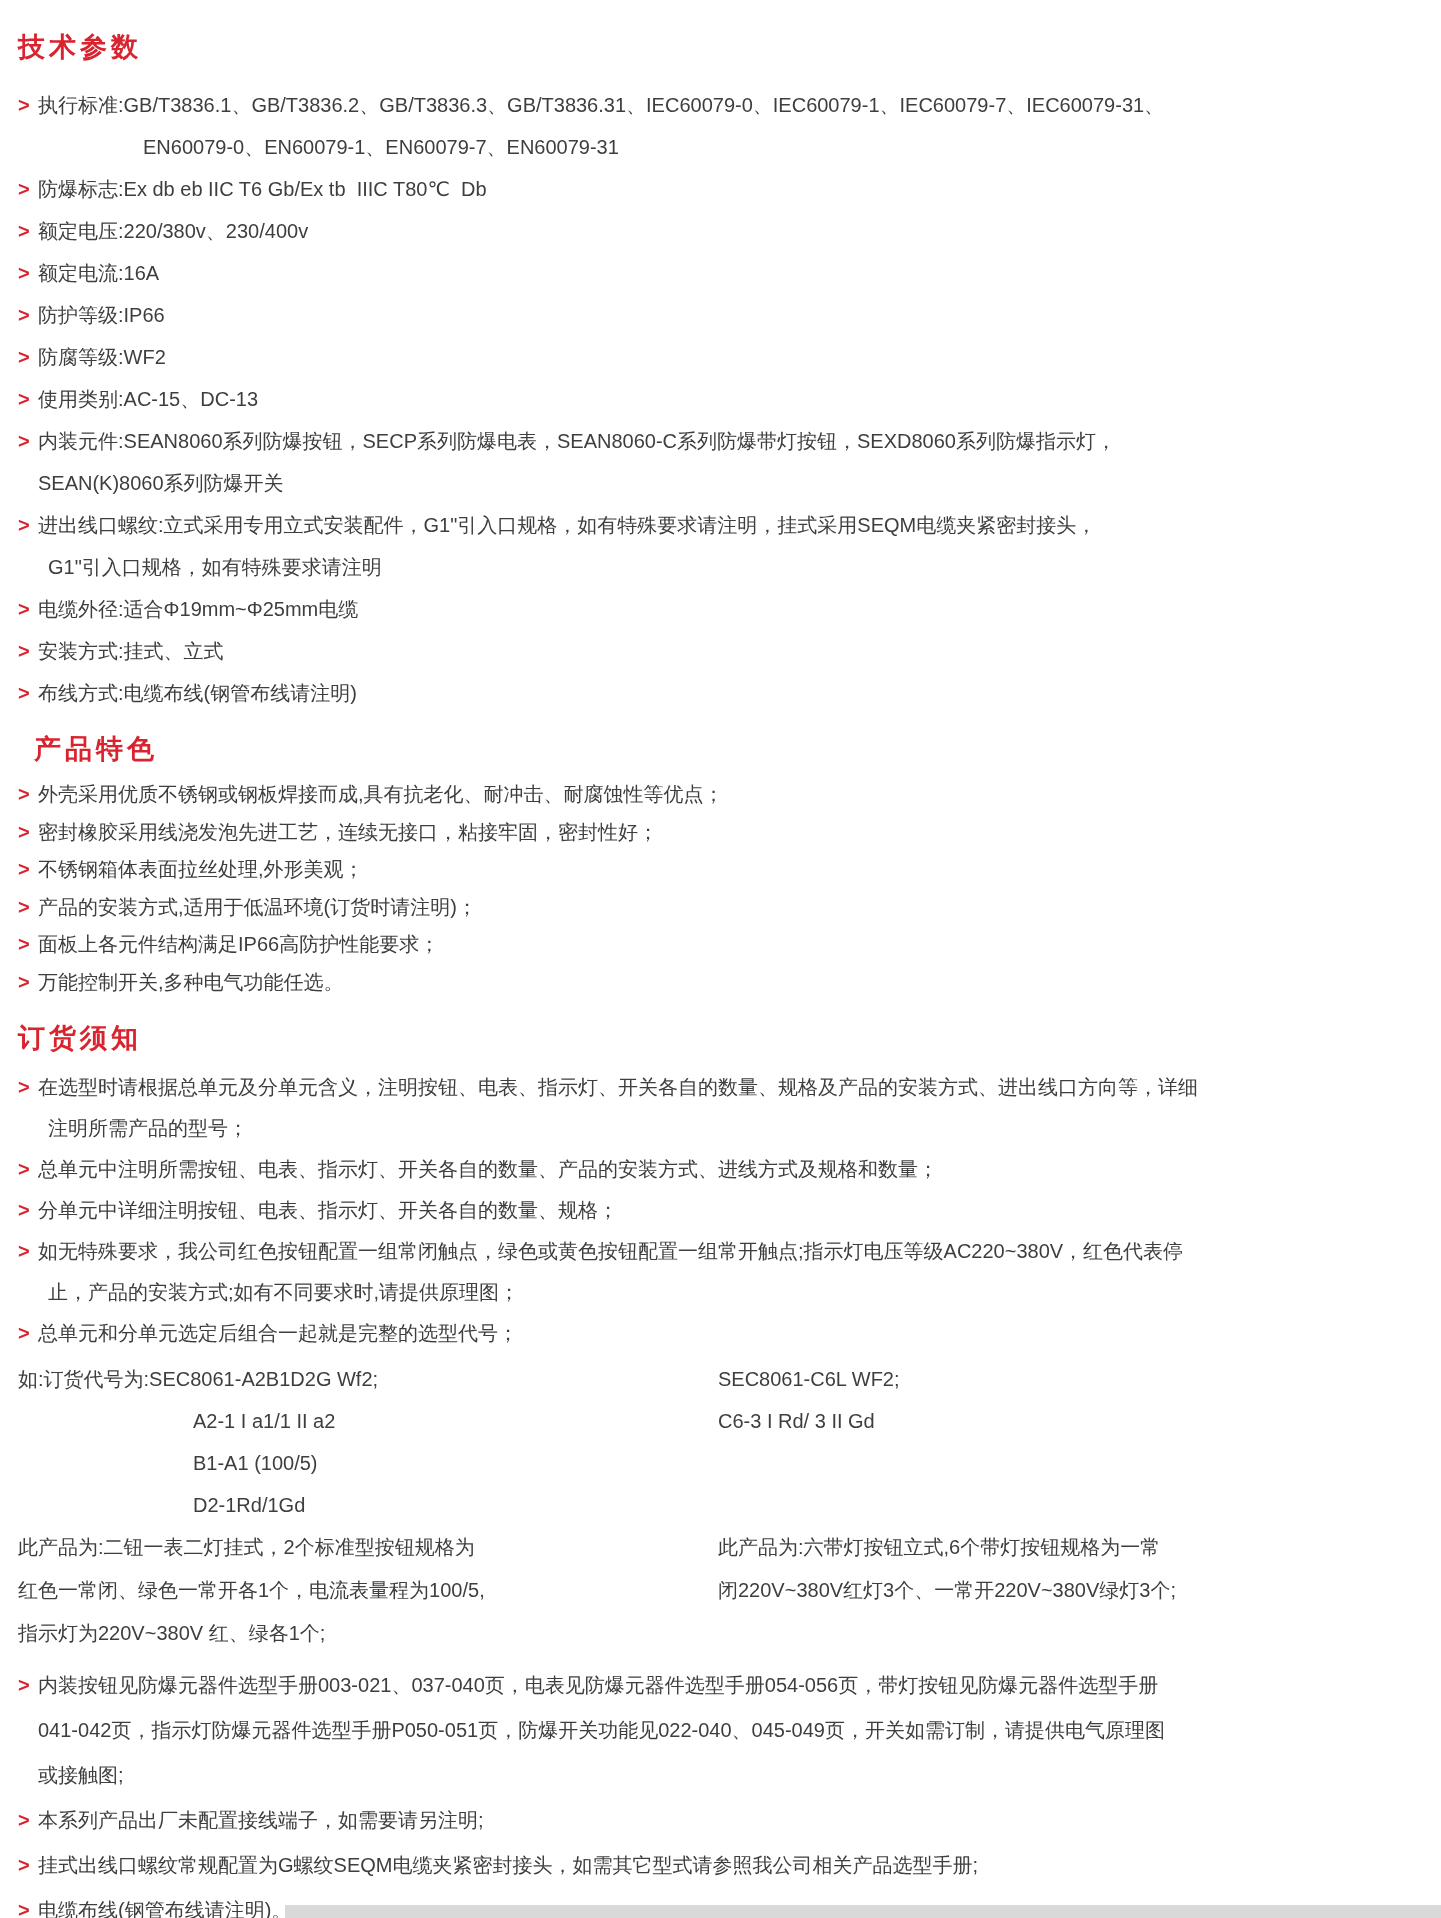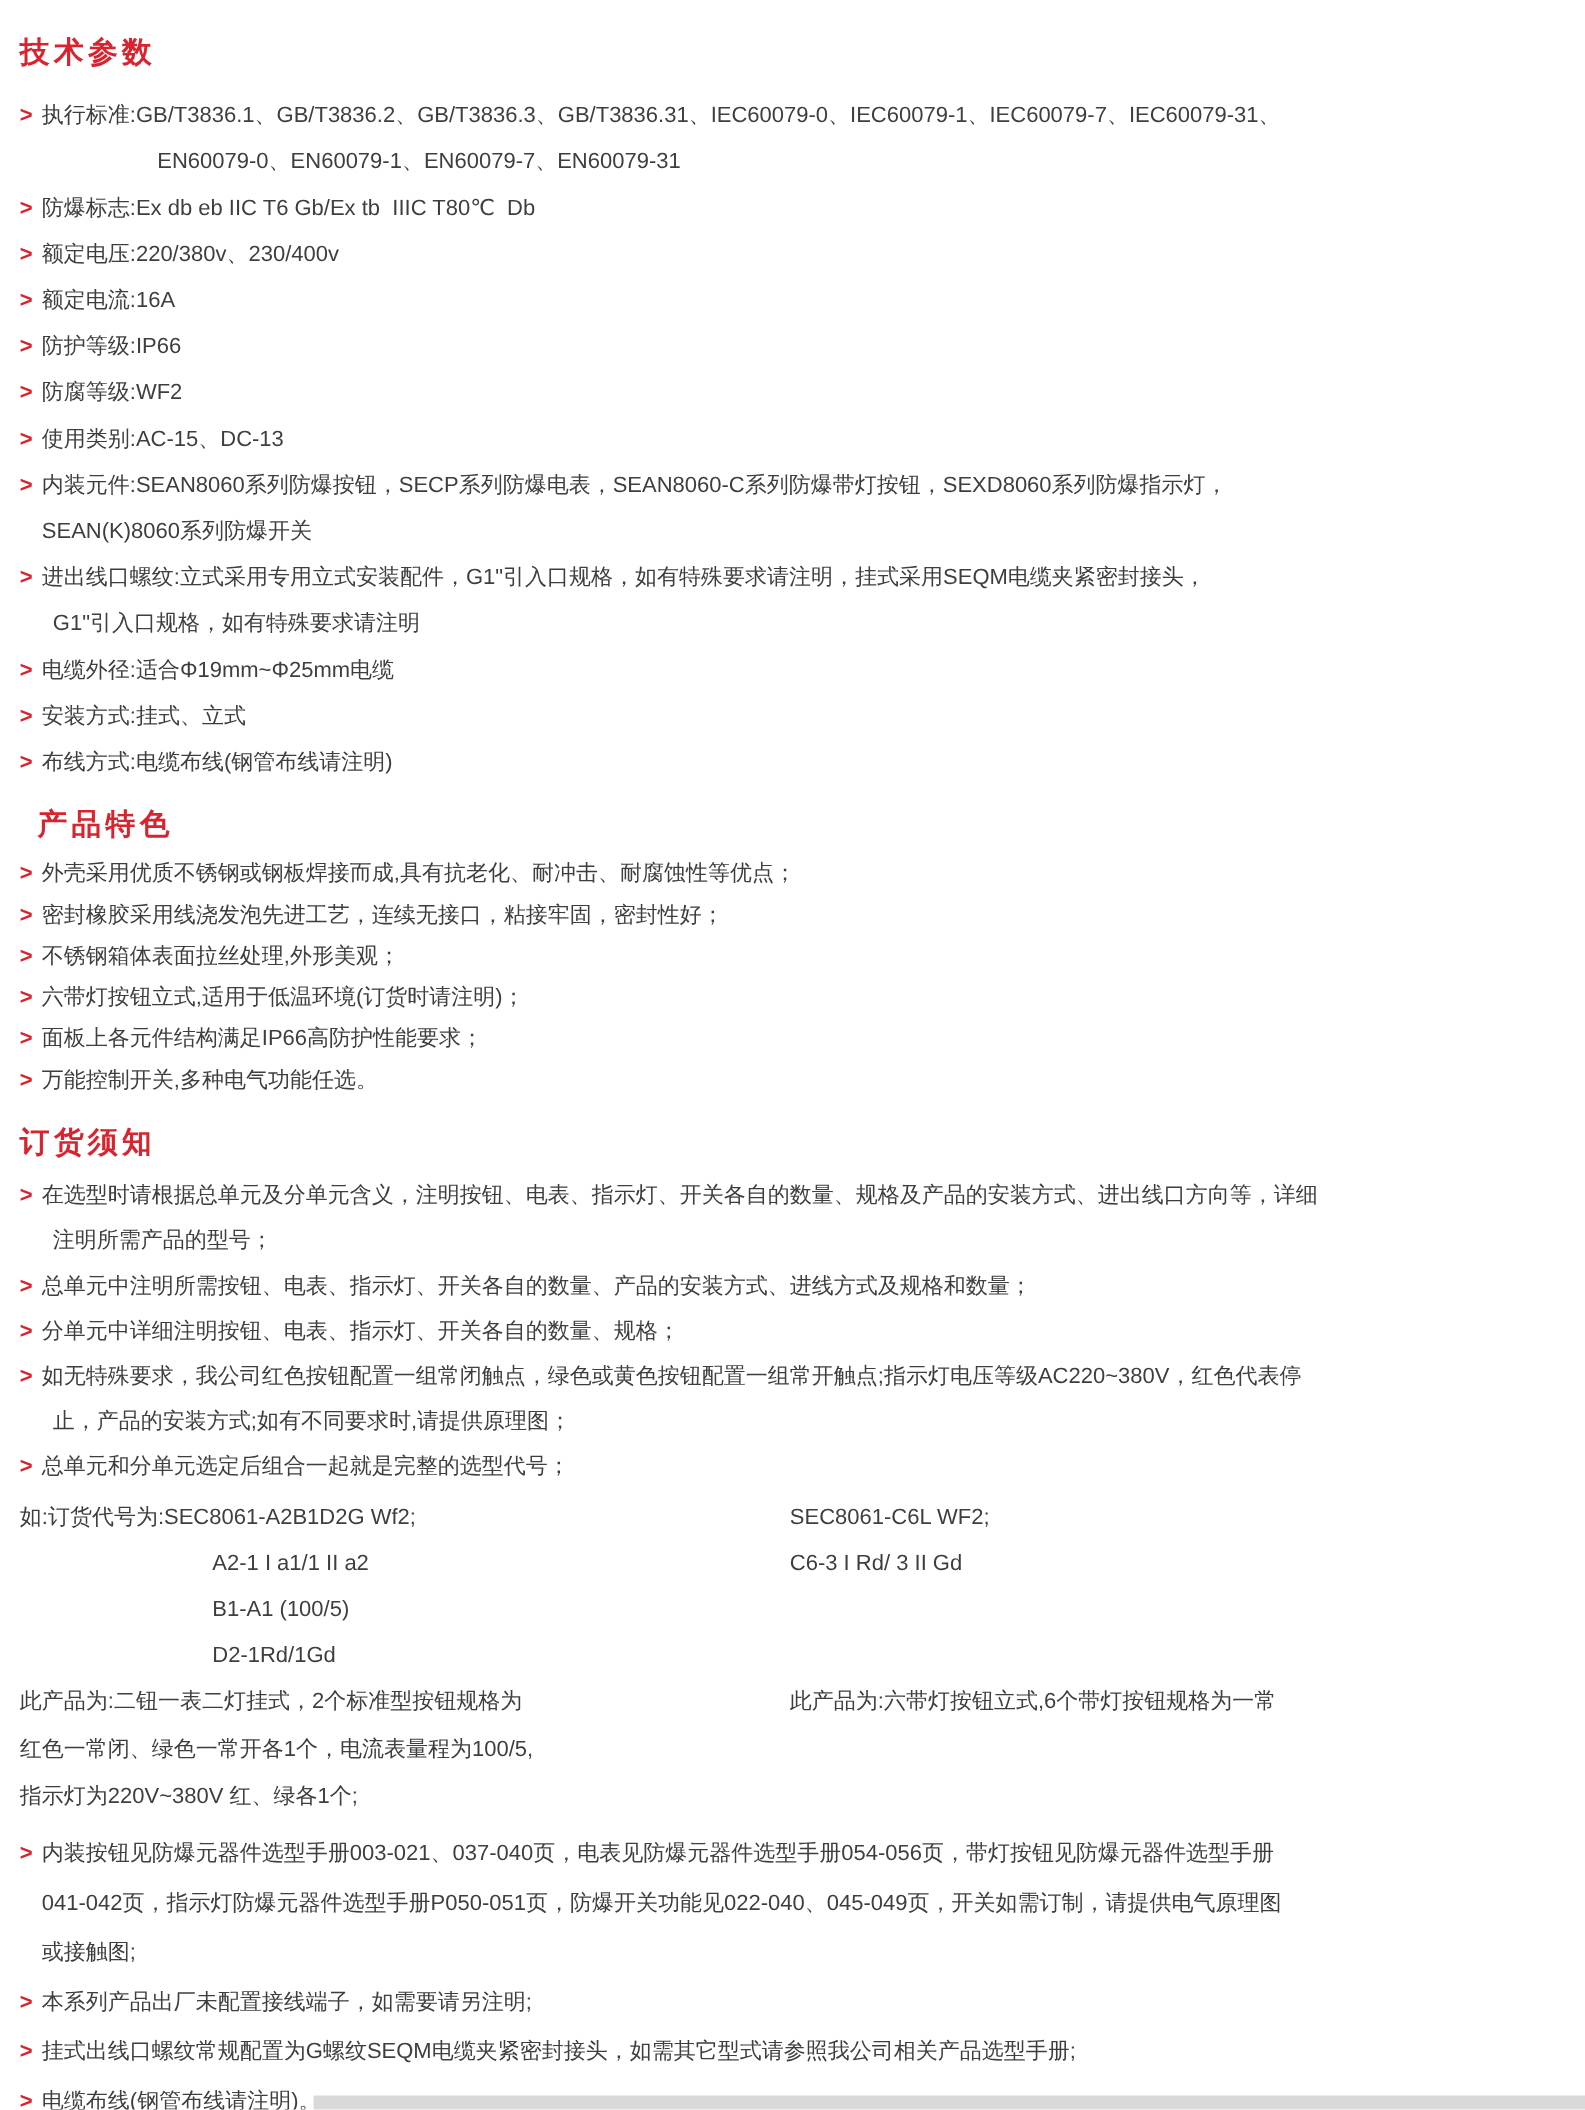--- a/index.html
+++ b/index.html
@@ -147,21 +147,21 @@
       </div>
       <div class="item">
         <span class="marker">&gt;</span>
         <div class="lines">
           <div class="line">不锈钢箱体表面拉丝处理,外形美观；</div>
         </div>
       </div>
       <div class="item">
         <span class="marker">&gt;</span>
         <div class="lines">
-          <div class="line">六带灯按钮立式,适用于低温环境(订货时请注明)；</div>
+          <div class="line">产品的安装方式,适用于低温环境(订货时请注明)；</div>
         </div>
       </div>
       <div class="item">
         <span class="marker">&gt;</span>
         <div class="lines">
           <div class="line">面板上各元件结构满足IP66高防护性能要求；</div>
         </div>
       </div>
       <div class="item">
         <span class="marker">&gt;</span>
@@ -235,20 +235,21 @@
             <div class="line">此产品为:二钮一表二灯挂式，2个标准型按钮规格为</div>
             <div class="line cont-none">红色一常闭、绿色一常开各1个，电流表量程为100/5,</div>
             <div class="line cont-none">指示灯为220V~380V 红、绿各1个;</div>
           </div>
         </div>
       </div>
     <div>
         <div class="item">
           <div class="lines">
             <div class="line">此产品为:六带灯按钮立式,6个带灯按钮规格为一常</div>
+            <div class="line cont-none">闭220V~380V红灯3个、一常开220V~380V绿灯3个;</div>
           </div>
         </div>
       </div>
   </div>
 
   <div class="sec-notes">
       <div class="item">
         <span class="marker">&gt;</span>
         <div class="lines">
           <div class="line">内装按钮见防爆元器件选型手册003-021、037-040页，电表见防爆元器件选型手册054-056页，带灯按钮见防爆元器件选型手册</div>

